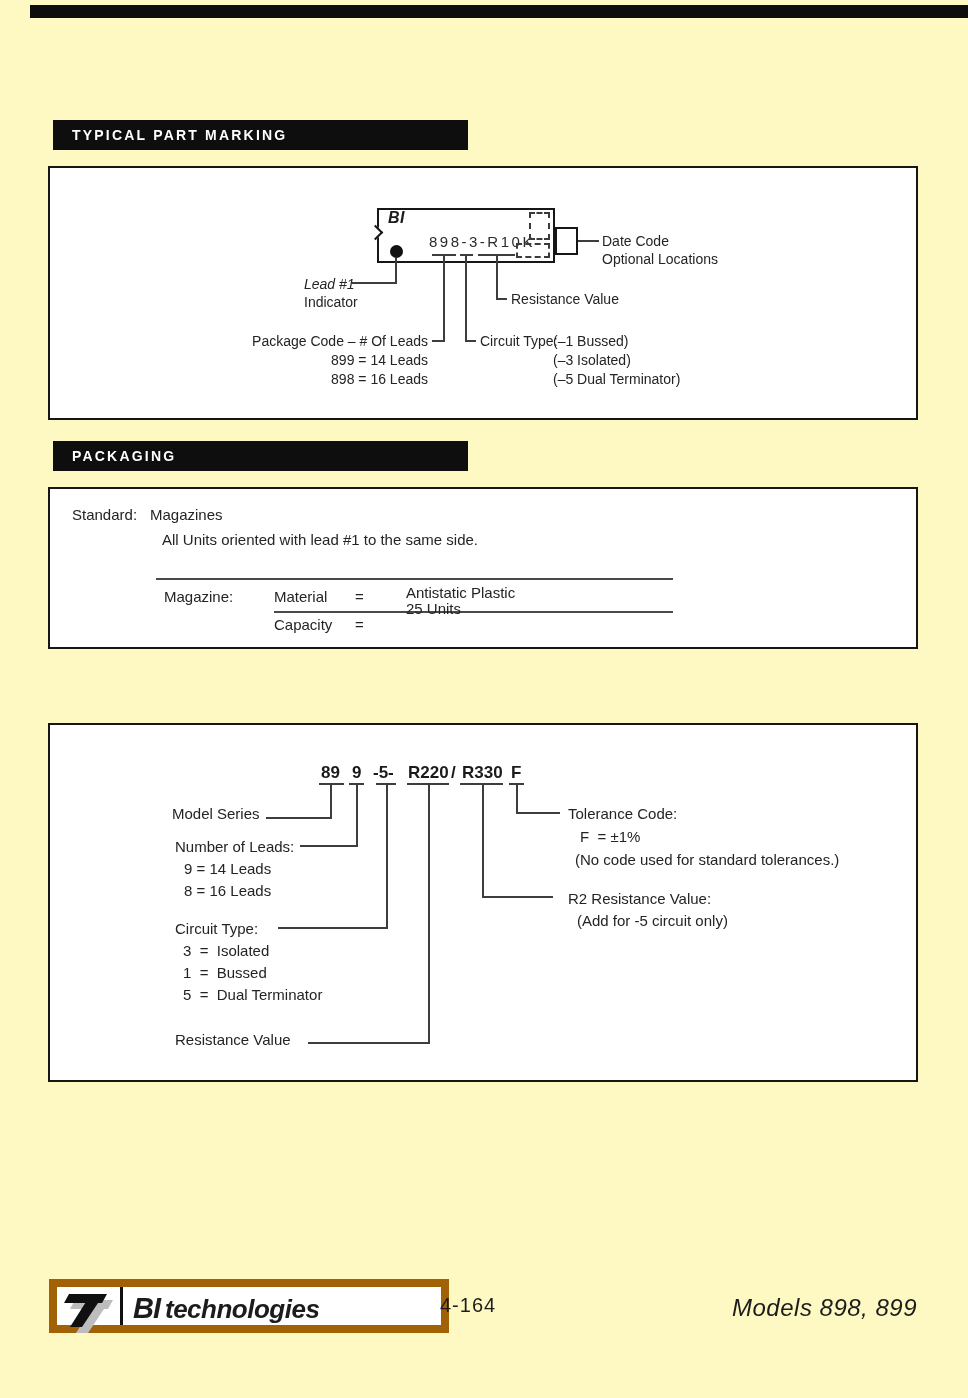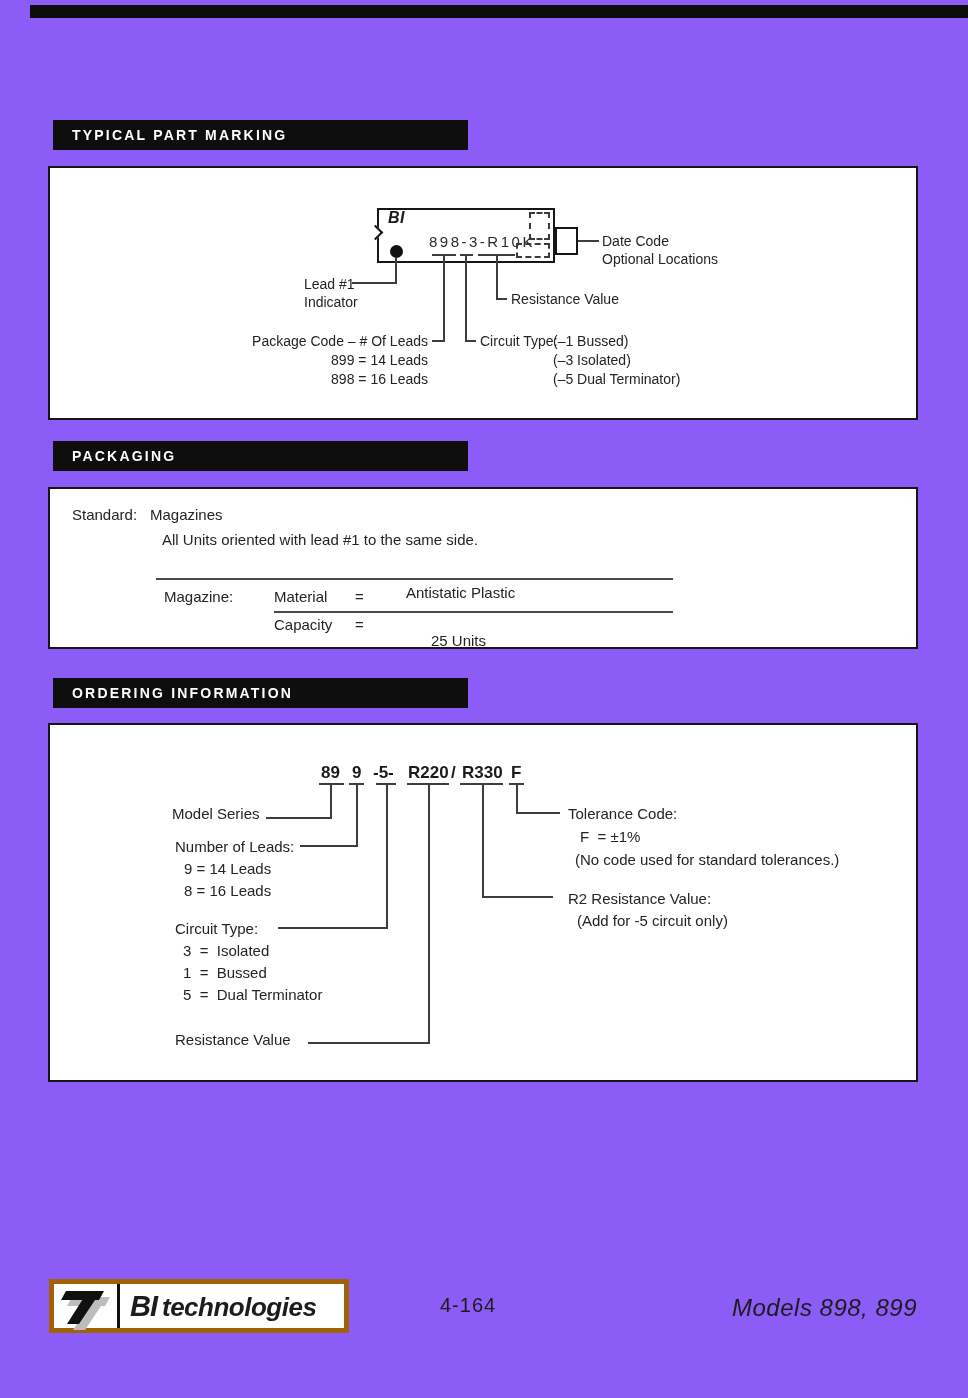--- a/index.html
+++ b/index.html
@@ -1,36 +1,36 @@
 <!DOCTYPE html>
 <html><head>
 <meta charset="utf-8">
 <style>
   html,body{margin:0;padding:0;background:#e8e8e8;}
-  .page{position:relative;width:968px;height:1398px;background:#8b5cf6;overflow:hidden;
+  .page{position:relative;width:968px;height:1398px;background:#fef9c3;overflow:hidden;
         font-family:"Liberation Sans",sans-serif;color:#1c1c1c;}
   .abs{position:absolute;}
   .bar{position:absolute;left:53px;width:415px;height:30px;background:#0e0e0e;color:#ffffff;
        font-weight:bold;font-size:14px;letter-spacing:2.2px;line-height:31px;padding-left:19px;
        box-sizing:border-box;}
   .frame{position:absolute;left:48px;width:870px;border:2px solid #161616;box-sizing:border-box;background:#fff;}
   .ln{position:absolute;background:#3d3d3d;}
   .lbl{position:absolute;font-size:14px;color:#242424;white-space:nowrap;}
   .lbl2{position:absolute;font-size:15px;color:#242424;white-space:nowrap;}
   .pre{white-space:pre;}
   .bold{font-weight:normal;}
   .chip{position:absolute;left:377px;top:208px;width:178px;height:55px;border:2px solid #161616;box-sizing:border-box;background:#fff;}
   .notch{position:absolute;left:370px;top:227px;width:11px;height:11px;background:#fff;transform:rotate(45deg);
          border-top:2px solid #161616;border-right:2px solid #161616;box-sizing:border-box;}
   .dot{position:absolute;left:390px;top:245px;width:13px;height:13px;border-radius:50%;background:#111;}
   .dash{position:absolute;border:2px dashed #3a3a3a;box-sizing:border-box;background:transparent;}
   .tab{position:absolute;left:555px;top:227px;width:23px;height:28px;border:2px solid #161616;box-sizing:border-box;background:#fff;}
   .pn{position:absolute;top:763px;font-size:17px;font-weight:bold;color:#1a1a1a;white-space:nowrap;}
-  .logoBox{position:absolute;left:49px;top:1279px;width:300px;height:54px;border:5px solid #a16207;
-           box-sizing:border-box;display:flex;align-items:center;background:#fff;}
+  .logoBox{position:absolute;left:49px;top:1279px;width:400px;height:54px;border:8px solid #a16207;
+           box-sizing:border-box;display:flex;align-items:flex-end;background:#fff;}
   .logoEmblem{width:66px;height:100%;border-right:3px solid #101010;box-sizing:border-box;position:relative;}
   .logoText{flex:1;padding-left:10px;font-style:italic;font-weight:bold;white-space:nowrap;}
   .bi{font-size:29px;letter-spacing:-1px;}
   .tech{font-size:26px;margin-left:5px;letter-spacing:-0.5px;}
 </style>
 </head>
 <body>
 
 <div class="page">
 
@@ -55,21 +55,21 @@
   <div class="dash" style="left:529px;top:212px;width:21px;height:28px;"></div>
   <div class="dash" style="left:516px;top:243px;width:34px;height:15px;"></div>
   <div class="tab"></div>
 
   <div class="ln" style="left:578px;top:240px;width:21px;height:2px;"></div>
   <div class="lbl" style="left:602px;top:233px;">Date Code</div>
   <div class="lbl" style="left:602px;top:251px;">Optional Locations</div>
 
   <div class="ln" style="left:395px;top:258px;width:2px;height:26px;"></div>
   <div class="ln" style="left:352px;top:282px;width:45px;height:2px;"></div>
-  <div class="lbl" style="left:304px;top:276px;">Lead #1</div>
+  <div class="lbl" style="left:304px;top:276px;font-style:italic;">Lead #1</div>
   <div class="lbl" style="left:304px;top:294px;">Indicator</div>
 
   <div class="ln" style="left:443px;top:256px;width:2px;height:86px;"></div>
   <div class="ln" style="left:432px;top:340px;width:12px;height:2px;"></div>
   <div class="lbl" style="left:240px;top:333px;width:188px;text-align:right;">Package Code – # Of Leads</div>
   <div class="lbl" style="left:240px;top:352px;width:188px;text-align:right;">899 = 14 Leads</div>
   <div class="lbl" style="left:240px;top:371px;width:188px;text-align:right;">898 = 16 Leads</div>
 
   <div class="ln" style="left:465px;top:256px;width:2px;height:86px;"></div>
   <div class="ln" style="left:465px;top:340px;width:11px;height:2px;"></div>
@@ -93,25 +93,22 @@
   <div class="lbl2" style="left:162px;top:531px;">All Units oriented with lead #1 to the same side.</div>
 
   <div class="ln" style="left:156px;top:578px;width:517px;height:2px;background:#4a4a4a;"></div>
   <div class="lbl2" style="left:164px;top:588px;">Magazine:</div>
   <div class="lbl2" style="left:274px;top:588px;">Material</div>
   <div class="lbl2" style="left:355px;top:588px;">=</div>
   <div class="lbl2" style="left:406px;top:584px;">Antistatic Plastic</div>
   <div class="ln" style="left:274px;top:611px;width:399px;height:2px;background:#4a4a4a;"></div>
   <div class="lbl2" style="left:274px;top:616px;">Capacity</div>
   <div class="lbl2" style="left:355px;top:616px;">=</div>
-  <div class="lbl2" style="left:406px;top:632px;margin-left:25px;">25 Units</div>
+  <div class="lbl2" style="left:406px;top:600px;">25 Units</div>
 
-  <div class="bar" style="top:678px;">
-    <span>ORDERING INFORMATION</span>
-  </div>
 
   <div class="frame" style="top:723px;height:359px;"></div>
 
   <div class="pn" style="left:321px;">89</div>
   <div class="pn" style="left:352px;">9</div>
   <div class="pn" style="left:373px;">-5-</div>
   <div class="pn" style="left:408px;">R220</div>
   <div class="pn" style="left:451px;">/</div>
   <div class="pn" style="left:462px;">R330</div>
   <div class="pn" style="left:511px;">F</div>

